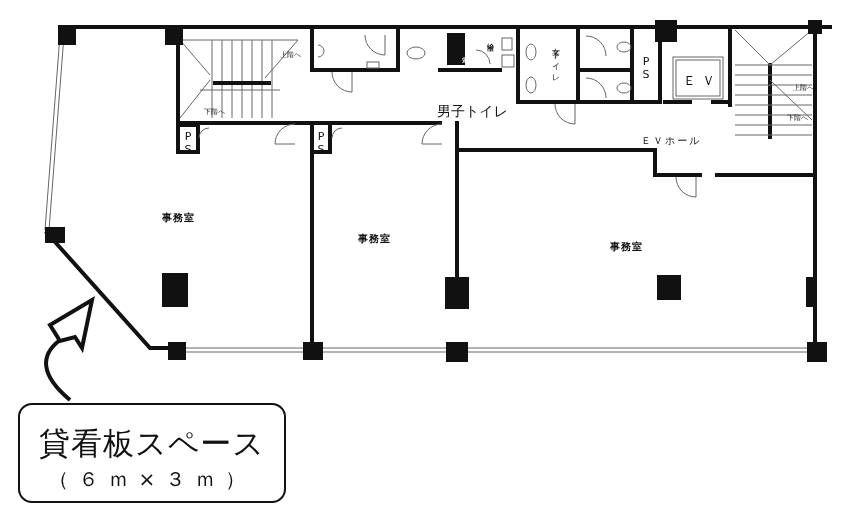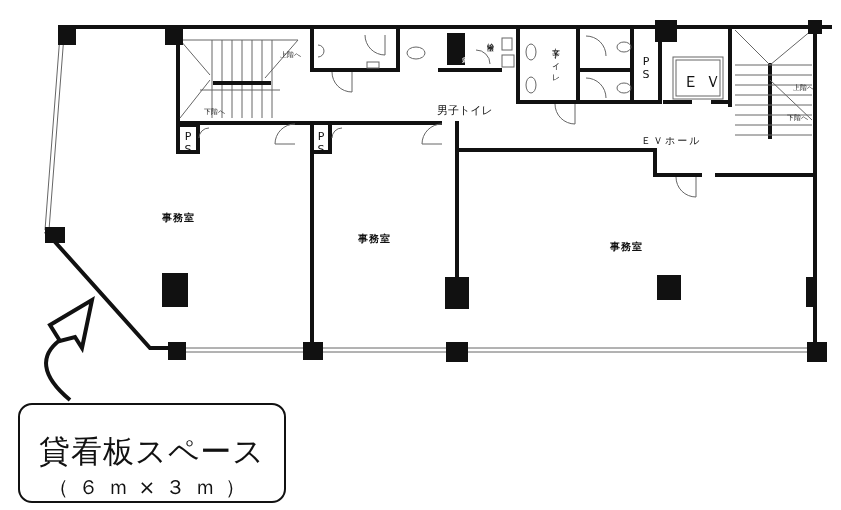--- a/index.html
+++ b/index.html
@@ -1,31 +1,31 @@
 <!DOCTYPE html>
 <html><head>
 <meta charset="utf-8">
 <style>
   html, body { margin:0; padding:0; background:#fff; }
   body { width:841px; height:510px; position:relative; overflow:hidden; font-family:"DejaVu Sans", sans-serif; color:#111; }
   svg.plan { position:absolute; left:0; top:0; }
   .lbl { position:absolute; white-space:nowrap; color:#111; }
   .room { font-size:10px; font-weight:bold; letter-spacing:1px; }
-  .small { font-size:11px; }
+  .small { font-size:14px; }
   .tiny { font-size:7px;padding-left:9px; }
   .vert { writing-mode:vertical-rl; font-size:8px; letter-spacing:2px; }
   .ps { font-size:11px; line-height:13px; text-align:center; width:10px; }
-  .ev { font-size:16px; letter-spacing:6px; }
+  .ev { font-size:13px; letter-spacing:6px; }
   .evh { font-size:10px; letter-spacing:2px; }
   .callout {
     position:absolute; left:18px; top:403px; width:268px; height:100px;
     border:2px solid #111; border-radius:14px; box-sizing:border-box;
     text-align:center;
   }
-  .callout .l1 { font-size:31px; margin-top:28px; letter-spacing:1px; line-height:36px; }
+  .callout .l1 { font-size:31px; margin-top:20px; letter-spacing:1px; line-height:36px; }
   .callout .l2 { font-size:20px; letter-spacing:10px; line-height:36px; }
 </style>
 </head>
 <body>
 
 <svg class="plan" width="841" height="510" viewBox="0 0 841 510">
   <g fill="none" stroke="#111" stroke-width="4" stroke-linecap="square">
 
     <path d="M60,27 L830,27"></path>
 

